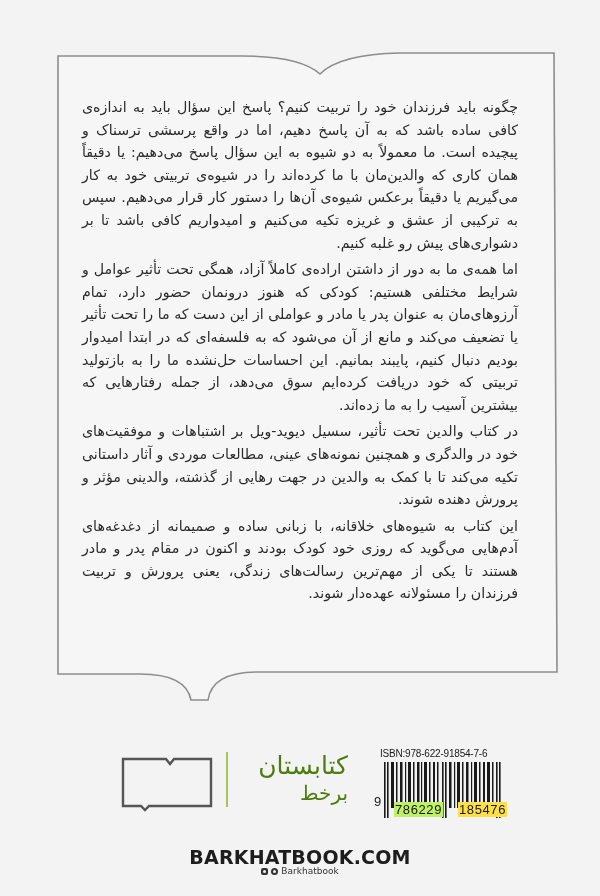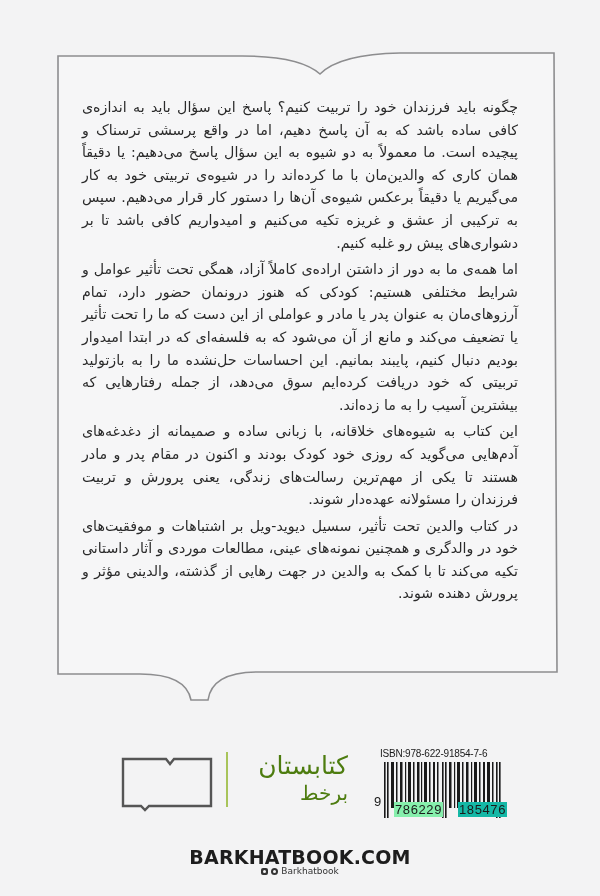--- a/index.html
+++ b/index.html
@@ -29,22 +29,22 @@
   }
   .logo-line1 { font-size:25px; line-height:28px; letter-spacing:1px; }
   .logo-line2 { font-size:20px; line-height:26px; letter-spacing:8px; }
   .isbn-block { position:absolute; left:372px; top:748px; width:150px; height:75px; }
   .isbn-label {
     position:absolute; left:8px; top:0; font-family:"Liberation Sans Narrow","Liberation Sans", sans-serif;
     font-size:10px; color:#1a1a1a; letter-spacing:-0.2px;
   }
   .barcode { position:absolute; left:12px; top:14px; }
   .bc-first { position:absolute; left:2px; top:46px; font-size:13px; font-family:"Liberation Sans", sans-serif; color:#1a1a1a; }
-  .bc-left { position:absolute; left:22px; top:54px; font-size:13px; font-family:"Liberation Sans", sans-serif; color:#1a1a1a; letter-spacing:0.6px; background:#86efac; padding:0 1px; }
-  .bc-right { position:absolute; left:86px; top:54px; font-size:13px; font-family:"Liberation Sans", sans-serif; color:#1a1a1a; letter-spacing:0.6px; background:#14b8a6; padding:0 1px; }
+  .bc-left { position:absolute; left:22px; top:54px; font-size:13px; font-family:"Liberation Sans", sans-serif; color:#1a1a1a; letter-spacing:0.6px; background:#bef264; padding:0 1px; }
+  .bc-right { position:absolute; left:86px; top:54px; font-size:13px; font-family:"Liberation Sans", sans-serif; color:#1a1a1a; letter-spacing:0.6px; background:#fde047; padding:0 1px; }
   .website {
     position:absolute; left:0; width:600px; top:846px; text-align:center;
     font-family:"DejaVu Sans", sans-serif; font-weight:bold; font-size:19px; color:#1d1d1d;
     letter-spacing:0.2px;
   }
   .social {
     position:absolute; left:0; width:600px; top:866px; text-align:center;
     font-family:"DejaVu Sans", sans-serif; font-size:9px; color:#333; display:flex; justify-content:center; align-items:center; gap:3px;
   }
   .soc-ico { display:inline-block; width:7px; height:7px; background:#333; border-radius:2px; position:relative; }
@@ -54,22 +54,22 @@
 </head>
 <body>
 
 <svg class="frame-svg" viewBox="0 0 600 896" xmlns="http://www.w3.org/2000/svg">
   <path d="M58,56 L242,56 Q300,56 320,74 Q340,54 400,53 L554,53 L557,672 L258,672 Q212,672 208,700 L191,700 Q186,674 140,674 L58,674 Z" fill="#f6f6f7" stroke="#8d8d8f" stroke-width="1.6"></path>
 </svg>
 
 <div class="body-text">
   <p>چگونه باید فرزندان خود را تربیت کنیم؟ پاسخ این سؤال باید به اندازه‌ی کافی ساده باشد که به آن پاسخ دهیم، اما در واقع پرسشی ترسناک و پیچیده است. ما معمولاً به دو شیوه به این سؤال پاسخ می‌دهیم: یا دقیقاً همان کاری که والدین‌مان با ما کرده‌اند را در شیوه‌ی تربیتی خود به کار می‌گیریم یا دقیقاً برعکس شیوه‌ی آن‌ها را دستور کار قرار می‌دهیم. سپس به ترکیبی از عشق و غریزه تکیه می‌کنیم و امیدواریم کافی باشد تا بر دشواری‌های پیش رو غلبه کنیم.</p>
   <p>اما همه‌ی ما به دور از داشتن اراده‌ی کاملاً آزاد، همگی تحت تأثیر عوامل و شرایط مختلفی هستیم: کودکی که هنوز درونمان حضور دارد، تمام آرزوهای‌مان به عنوان پدر یا مادر و عواملی از این دست که ما را تحت تأثیر یا تضعیف می‌کند و مانع از آن می‌شود که به فلسفه‌ای که در ابتدا امیدوار بودیم دنبال کنیم، پایبند بمانیم. این احساسات حل‌نشده ما را به بازتولید تربیتی که خود دریافت کرده‌ایم سوق می‌دهد، از جمله رفتارهایی که بیشترین آسیب را به ما زده‌اند.</p>
+  <p>در کتاب والدین تحت تأثیر، سسیل دیوید-ویل بر اشتباهات و موفقیت‌های خود در والدگری و همچنین نمونه‌های عینی، مطالعات موردی و آثار داستانی تکیه می‌کند تا با کمک به والدین در جهت رهایی از گذشته، والدینی مؤثر و پرورش دهنده شوند.</p>
   <p>این کتاب به شیوه‌های خلاقانه، با زبانی ساده و صمیمانه از دغدغه‌های آدم‌هایی می‌گوید که روزی خود کودک بودند و اکنون در مقام پدر و مادر هستند تا یکی از مهم‌ترین رسالت‌های زندگی، یعنی پرورش و تربیت فرزندان را مسئولانه عهده‌دار شوند.</p>
-  <p>در کتاب والدین تحت تأثیر، سسیل دیوید-ویل بر اشتباهات و موفقیت‌های خود در والدگری و همچنین نمونه‌های عینی، مطالعات موردی و آثار داستانی تکیه می‌کند تا با کمک به والدین در جهت رهایی از گذشته، والدینی مؤثر و پرورش دهنده شوند.</p>
 </div>
 
 <div class="logo">
   <svg class="logo-icon" width="95" height="56" viewBox="0 0 95 56">
     <path d="M3,3 L46,3 L50,8 L54,3 L91,3 L91,50 L29,50 L25,54 L21,50 L3,50 Z" fill="none" stroke="#555" stroke-width="2.4"></path>
   </svg>
   <div class="logo-divider"></div>
   <div class="logo-text">
     <div class="logo-line1">کتابستان</div>
     <div class="logo-line2">برخط</div>

